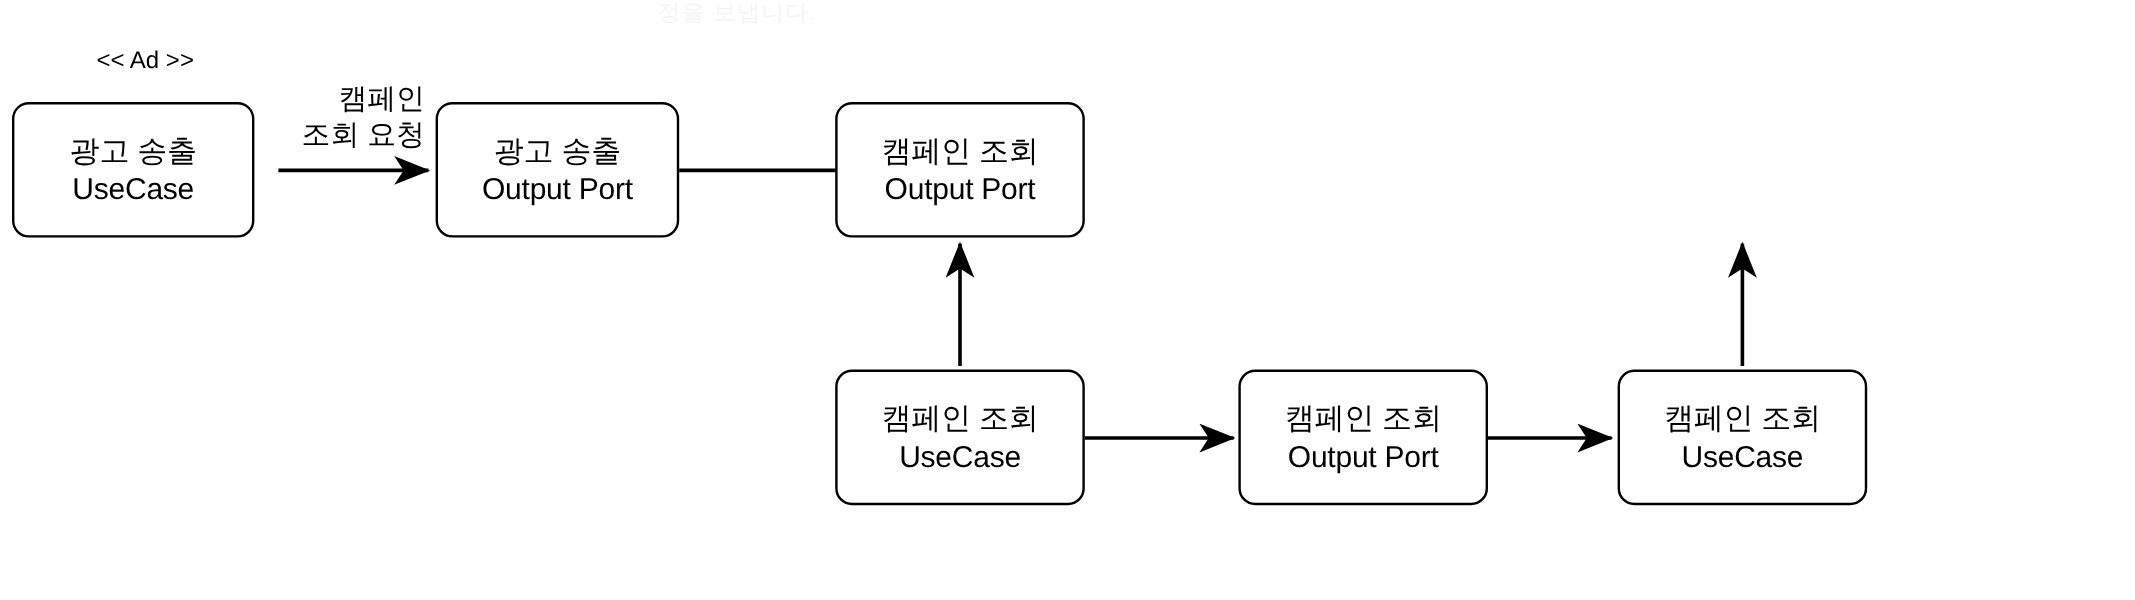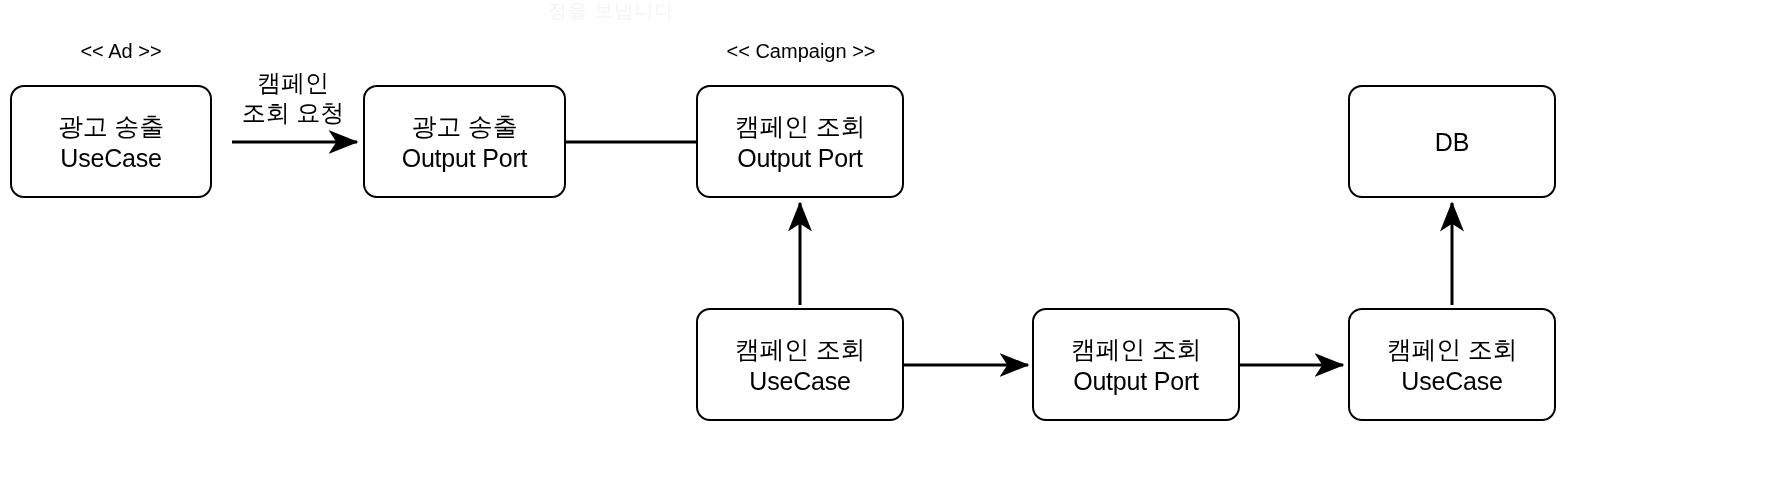--- a/index.html
+++ b/index.html
@@ -44,21 +44,21 @@
     color: #000000;
     white-space: nowrap;
     text-align: center;
     letter-spacing: 0px;
   }
   .edge-label {
     position: absolute;
     font-size: 24px;
     line-height: 1.27;
     color: #000000;
-    text-align: center;
+    text-align: right;
     white-space: nowrap;
   }
   .ghost-text {
     position: absolute;
     font-size: 19px;
     color: #f4f4f4;
     white-space: nowrap;
     letter-spacing: 1px;
   }
   svg.edges {
@@ -104,21 +104,20 @@
       <line x1="1240" y1="365" x2="1343" y2="365" stroke="#000000" stroke-width="3" marker-end="url(#arrow)"></line>
     </g>
 
     <g>
       <line x1="1452" y1="305" x2="1452" y2="203" stroke="#000000" stroke-width="3" marker-end="url(#arrow)"></line>
     </g>
   </svg>
 
   <div class="stereotype" style="left:10px; top:40px; width:222px;">&lt;&lt; Ad &gt;&gt;</div>
 
-  <div class="stereotype" style="left:696px; top:40px; width:210px;">&lt;&lt; Campaign &gt;&gt;</div>
 
   <div class="node" style="left:10px; top:85px; width:202px; height:113px;">
     <span class="line1">광고 송출</span>
     <span class="line2">UseCase</span>
   </div>
 
   <div class="edge-label" style="left:232px; top:68px; width:122px;">
     <span>캠페인</span><br>
     <span>조회 요청</span>
   </div>
@@ -126,23 +125,20 @@
   <div class="node" style="left:363px; top:85px; width:203px; height:113px;">
     <span class="line1">광고 송출</span>
     <span class="line2">Output Port</span>
   </div>
 
   <div class="node" style="left:696px; top:85px; width:208px; height:113px;">
     <span class="line1">캠페인 조회</span>
     <span class="line2">Output Port</span>
   </div>
 
-  <div class="node" style="left:1348px; top:85px; width:208px; height:113px;">
-    <span class="line1">DB</span>
-  </div>
 
   <div class="node" style="left:696px; top:308px; width:208px; height:113px;">
     <span class="line1">캠페인 조회</span>
     <span class="line2">UseCase</span>
   </div>
 
   <div class="node" style="left:1032px; top:308px; width:208px; height:113px;">
     <span class="line1">캠페인 조회</span>
     <span class="line2">Output Port</span>
   </div>

